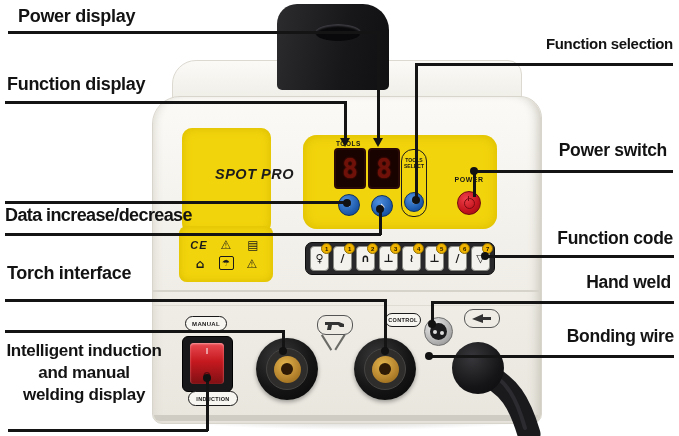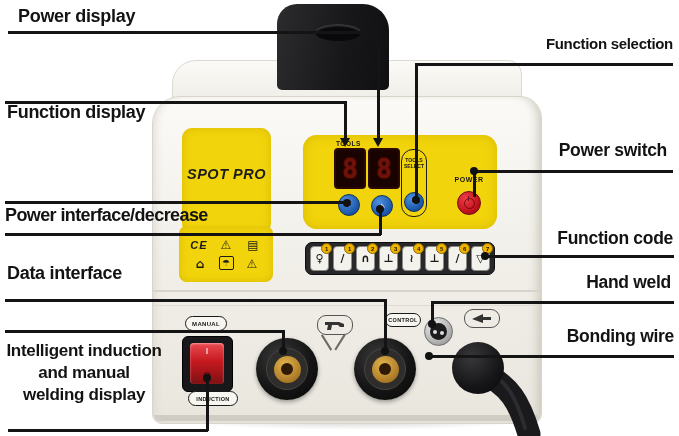--- a/index.html
+++ b/index.html
@@ -36,21 +36,21 @@
   .seam1{left:153px;top:290px;width:386px;height:2px;background:#d6d3ca;z-index:5;}
   .seam2{left:153px;top:305px;width:386px;height:1px;background:#dfdcd4;z-index:5;}
   .bottom-edge{left:154px;top:415px;width:384px;height:6px;background:#cfccc3;
                border-radius:0 0 9px 9px;z-index:5;}
 
   
   .sticker{position:absolute;background:#f2d40c;z-index:6;}
   .spotpro{left:182px;top:128px;width:89px;height:105px;border-radius:10px;
            box-shadow:inset 0 0 10px #d8ba00;}
   .spotpro-text{position:absolute;left:0;top:38px;width:100%;text-align:center;
-                font:italic 900 14.5px "Liberation Sans",sans-serif;letter-spacing:.5px;color:#1c1c1c;}
+                font:italic 900 14.5px "Liberation Sans",sans-serif;letter-spacing:.5px;color:#1c1c1c;padding-left:28px;}
   .certs{left:179px;top:226px;width:94px;height:56px;border-radius:8px;
          box-shadow:inset 0 0 8px #d8ba00;display:flex;flex-wrap:wrap;
          align-content:center;justify-content:center;gap:4px 10px;padding:0 4px;box-sizing:border-box;}
   .cert{width:17px;height:15px;display:flex;align-items:center;justify-content:center;
         font:700 12px "DejaVu Sans",sans-serif;color:#1a1a1a;}
   .cert.ce{font:900 italic 11px "Liberation Sans",sans-serif;letter-spacing:1px;}
   .cert.boxed{border:1.3px solid #1a1a1a;border-radius:2px;font-size:9px;width:13px;height:12px;}
   .ypanel{left:303px;top:135px;width:194px;height:94px;border-radius:14px;
           box-shadow:inset 0 0 12px #d8ba00;}
 
@@ -307,23 +307,23 @@
   <div class="dot" style="left:481px;top:252px;"></div>
 
   <div class="hline" style="left:431px;top:301px;width:243px;"></div>
   <div class="vline" style="left:431px;top:301px;height:24px;"></div>
   <div class="dot" style="left:428px;top:320px;"></div>
 
   <div class="hline" style="left:428px;top:355px;width:246px;"></div>
   <div class="dot" style="left:425px;top:352px;"></div>
 
   <div class="lbl" style="left:18px;top:6px;">Power display</div>
-  <div class="lbl" style="left:7px;top:74px;margin-top:28px;">Function display</div>
-  <div class="lbl" style="left:5px;top:205px;letter-spacing:-0.6px;">Power interface/decrease</div>
-  <div class="lbl" style="left:7px;top:263px;">Data interface</div>
+  <div class="lbl" style="left:7px;top:74px;">Function display</div>
+  <div class="lbl" style="left:5px;top:205px;letter-spacing:-0.6px;">Data increase/decrease</div>
+  <div class="lbl" style="left:7px;top:263px;">Torch interface</div>
   <div class="lbl sm center" style="left:0;top:340px;width:168px;">
     <span>Intelligent induction</span><br>
     <span>and manual</span><br>
     <span>welding display</span>
   </div>
   <div class="lbl" style="right:6px;top:35px;font-size:15px;">Function selection</div>
   <div class="lbl" style="right:12px;top:140px;font-size:17.5px;">Power switch</div>
   <div class="lbl" style="right:6px;top:228px;font-size:17.5px;">Function code</div>
   <div class="lbl" style="right:8px;top:272px;font-size:17.5px;">Hand weld</div>
   <div class="lbl" style="right:5px;top:326px;font-size:17.5px;">Bonding wire</div>

